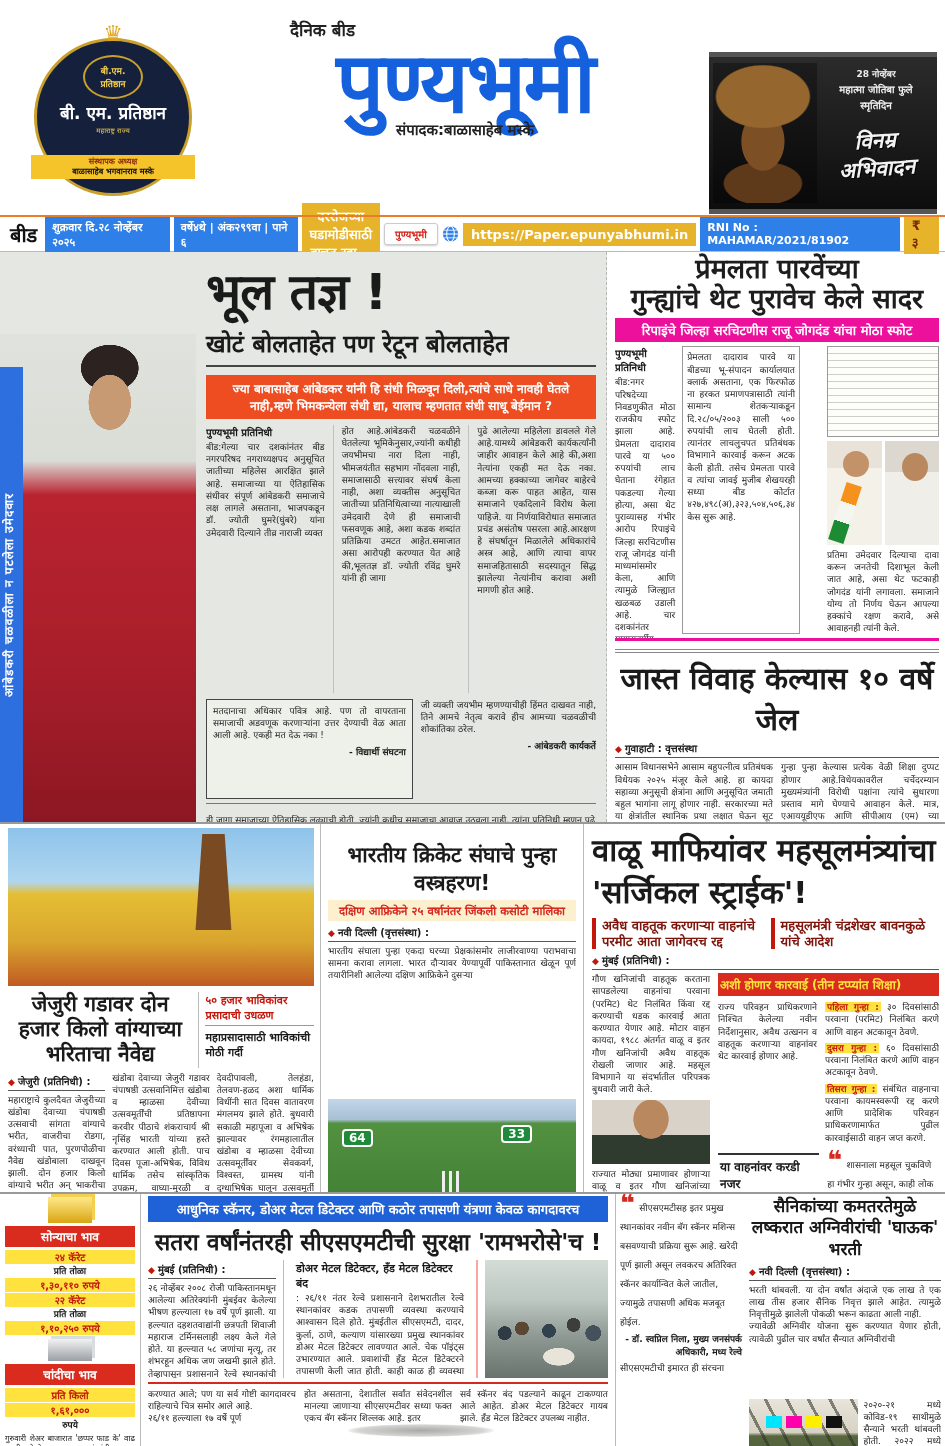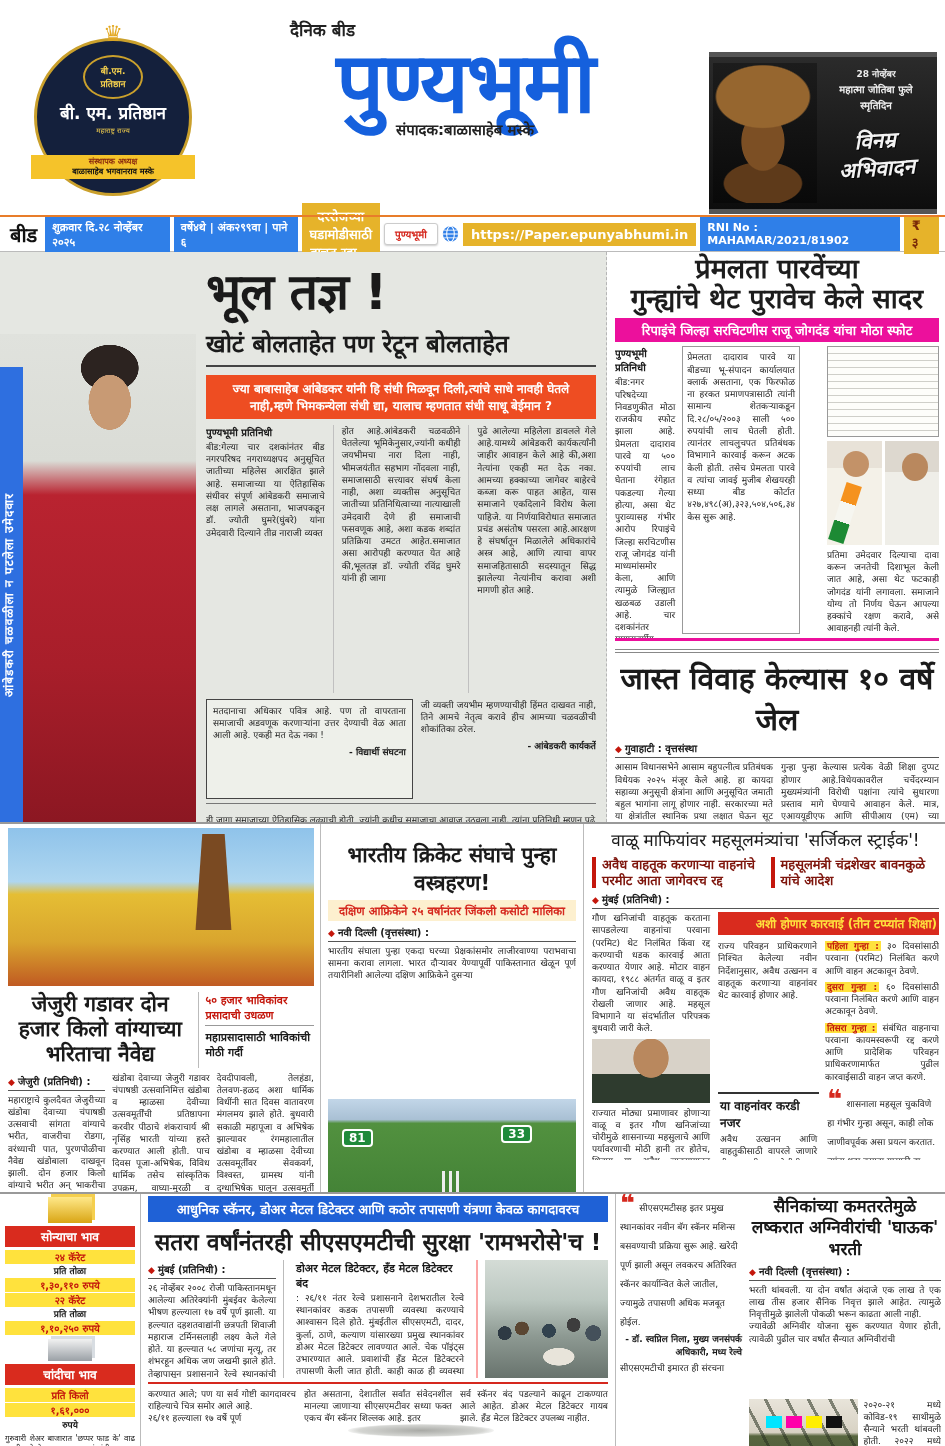--- a/index.html
+++ b/index.html
@@ -112,30 +112,30 @@
   .cric-sub{background:#fdf0cf;color:#d5281e;font-size:11.5px;font-weight:800;text-align:center;padding:3px 2px;margin:4px 0;}
   .cric-cols{display:flex;gap:7px;height:150px;overflow:hidden;}
   .cric-cols>div{flex:1;}
   .ph-cricket{height:128px;position:relative;margin-top:4px;
         background:linear-gradient(180deg,#c2d6e8 0%,#a9c0d4 16%,#52913f 19%,#3d7c33 100%);}
   .stumps{position:absolute;left:46%;bottom:30px;width:18px;height:26px;
         background:repeating-linear-gradient(90deg,#eee 0 3px,transparent 3px 7px);}
   .score{position:absolute;background:#1f8a3a;color:#fff;font-weight:bold;border:2px solid #fff;border-radius:4px;
         padding:0 5px;font-size:12px;}
   .dRight{flex:1;padding:0 6px 0 8px;overflow:hidden;}
-  .sand-h{font-size:17px;font-weight:400;text-align:center;margin-top:4px;}
+  .sand-h{font-size:31px;font-weight:700;margin-top:4px;}
   .sand-subs{display:flex;gap:10px;margin:6px 0 4px 0;}
   .sand-subs>div{flex:1;border-left:4px solid #c4170c;padding-left:6px;font-size:13px;font-weight:800;color:#7e150c;line-height:1.2;}
   .sand-main{display:flex;gap:8px;height:248px;overflow:hidden;}
   .sand-c1{width:118px;flex:none;}
   .ph-minister{height:64px;margin:4px 0;background:
         radial-gradient(ellipse 18px 20px at 50% 30%,#b9885e 96%,transparent),
         linear-gradient(180deg,#d8d2c8 0 55%,#2e3b2e 55% 100%);}
   .sand-right{flex:1;display:flex;flex-direction:column;gap:5px;}
-  .actbar{background:#d92b1e;color:#ffe23d;font-size:12px;font-weight:800;text-align:right;padding:3px 2px;}
+  .actbar{background:#d92b1e;color:#ffe23d;font-size:12px;font-weight:800;text-align:left;padding:3px 2px;}
   .sand-row{display:flex;gap:8px;flex:1;}
   .steps{flex:1.15;}
   .step{margin-bottom:4px;}
   .slabel{background:#ffe23d;color:#c4170c;font-weight:800;font-size:9px;padding:0 2px;}
   .watch{border-top:2px solid #333;border-bottom:2px solid #333;padding:3px 2px;flex:1;}
   .watch-t{font-size:12px;font-weight:800;margin-bottom:2px;}
   .sq{flex:1.15;}
   
   .bandE{height:257px;display:flex;border-top:2px solid #999;}
   .rates{width:130px;flex:none;border-right:1px solid #bbb;padding:3px 5px;overflow:hidden;}
@@ -325,21 +325,21 @@
 
     <div class="dMid">
       <div class="cric-h">भारतीय क्रिकेट संघाचे पुन्हा वस्त्रहरण!</div>
       <div class="cric-sub">दक्षिण आफ्रिकेने २५ वर्षानंतर जिंकली कसोटी मालिका</div>
       <div class="dl"><span class="dmd">◆</span><span>नवी दिल्ली (वृत्तसंस्था) :</span></div>
       <div class="cric-cols">
         <div class="b">भारतीय संघाला पुन्हा एकदा घरच्या प्रेक्षकांसमोर लाजीरवाण्या पराभवाचा सामना करावा लागला. भारत दौऱ्यावर येण्यापूर्वी पाकिस्तानात खेळून पूर्ण तयारीनिशी आलेल्या दक्षिण आफ्रिकेने दुसऱ्या</div>
       </div>
       <div class="ph-cricket">
         <div class="stumps"></div>
-        <span class="score" style="left:14px;top:30px;">81</span>
+        <span class="score" style="left:14px;top:30px;">64</span>
         <span class="score" style="right:44px;top:26px;">33</span>
       </div>
     </div>
 
     <div class="dRight">
       <div class="sand-h">वाळू माफियांवर महसूलमंत्र्यांचा 'सर्जिकल स्ट्राईक'!</div>
       <div class="sand-subs">
         <div>अवैध वाहतूक करणाऱ्या वाहनांचे परमीट आता जागेवरच रद्द</div>
         <div>महसूलमंत्री चंद्रशेखर बावनकुळे यांचे आदेश</div>
       </div>

